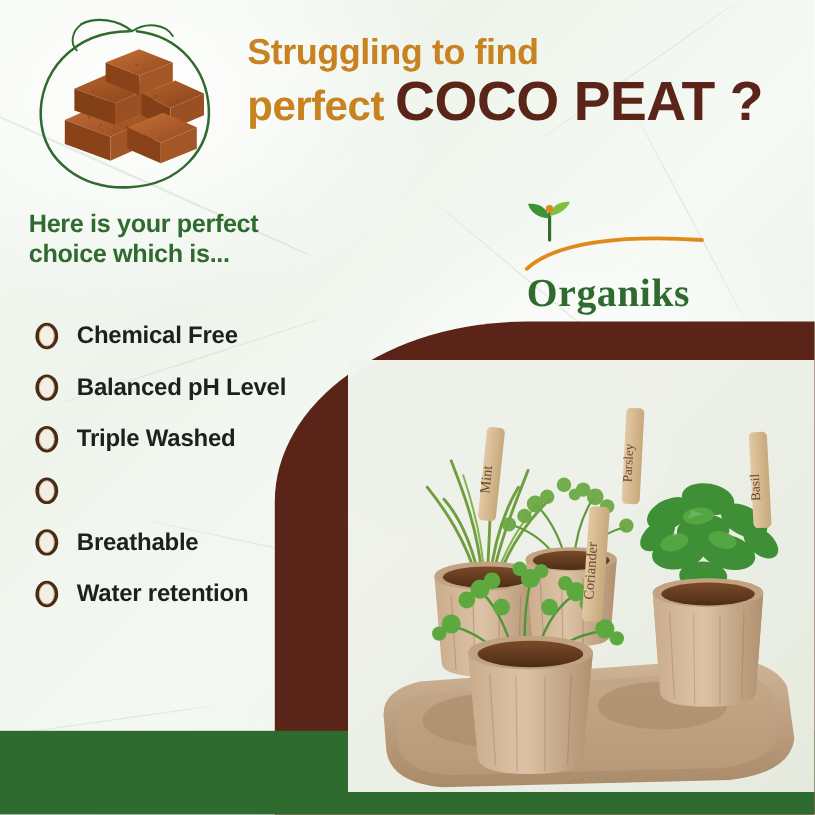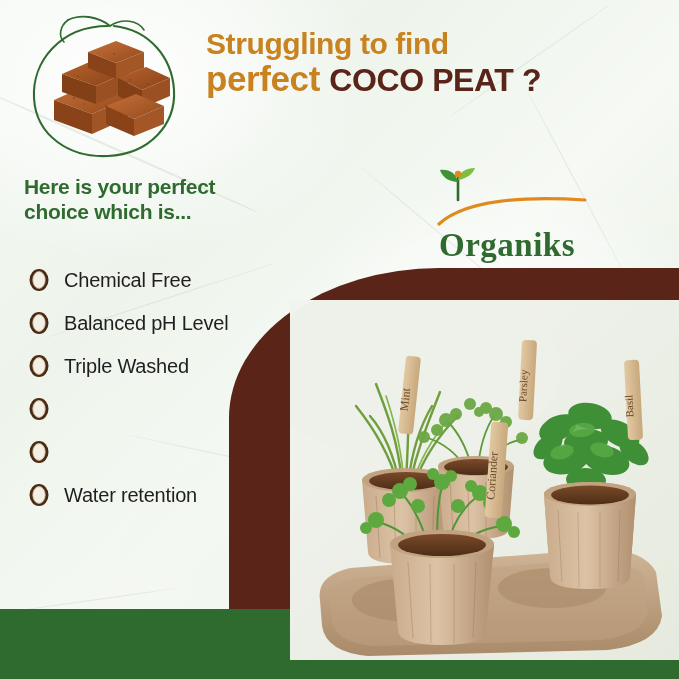--- a/index.html
+++ b/index.html
@@ -53,21 +53,21 @@
 
   .title{
     position:absolute;left:206px;top:28px;width:470px;
     font-weight:bold;line-height:1.06;
   }
   .title .l1{
     display:block;font-size:30px;color:#c8821f;letter-spacing:-0.4px;
   }
   .title .l2{display:block;font-size:35px;letter-spacing:-0.4px;}
   .title .l2 .w-perfect{color:#c8821f;}
-  .title .l2 .w-coco{color:#5a2518;font-size:32px;text-align:right;}
+  .title .l2 .w-coco{color:#5a2518;font-size:46px;text-align:right;}
 
   
   .subhead{
     position:absolute;left:24px;top:175px;width:360px;
     font-size:21px;font-weight:bold;color:#2f6b2f;line-height:1.18;
     letter-spacing:-0.3px;
   }
 
   
   .logo{position:absolute;left:425px;top:170px;width:200px;height:70px;}
@@ -89,21 +89,21 @@
 
   
   .features{position:absolute;left:26px;top:262px;width:340px;}
   .feature{
     display:flex;align-items:center;height:36px;margin-bottom:7px;
   }
   .feature .bullet{
     width:26px;height:26px;flex:0 0 26px;margin-right:12px;position:relative;
   }
   .feature .label{
-    font-size:20px;font-weight:normal;color:#1f1f1f;letter-spacing:-0.2px;
+    font-size:20px;font-weight:bold;color:#1f1f1f;letter-spacing:-0.2px;
   }
 
   
   .photo{
     position:absolute;left:290px;top:300px;width:389px;height:360px;
     overflow:hidden;
   }
 </style>
 </head>
 <body>
@@ -450,20 +450,21 @@
     </div>
 
     <div class="feature">
       <span class="bullet">
         <svg width="26" height="26" viewBox="0 0 26 26">
           <ellipse cx="13" cy="13" rx="9.5" ry="11" fill="#4a2a12"></ellipse>
           <ellipse cx="13" cy="13" rx="6.2" ry="8.4" fill="#f3efe4"></ellipse>
           <ellipse cx="13" cy="13" rx="6.2" ry="8.4" fill="none" stroke="#c9bfa6" stroke-width="0.8"></ellipse>
         </svg>
       </span>
+      <span class="label">Breathable</span>
     </div>
 
     <div class="feature">
       <span class="bullet">
         <svg width="26" height="26" viewBox="0 0 26 26">
           <ellipse cx="13" cy="13" rx="9.5" ry="11" fill="#4a2a12"></ellipse>
           <ellipse cx="13" cy="13" rx="6.2" ry="8.4" fill="#f3efe4"></ellipse>
           <ellipse cx="13" cy="13" rx="6.2" ry="8.4" fill="none" stroke="#c9bfa6" stroke-width="0.8"></ellipse>
         </svg>
       </span>

